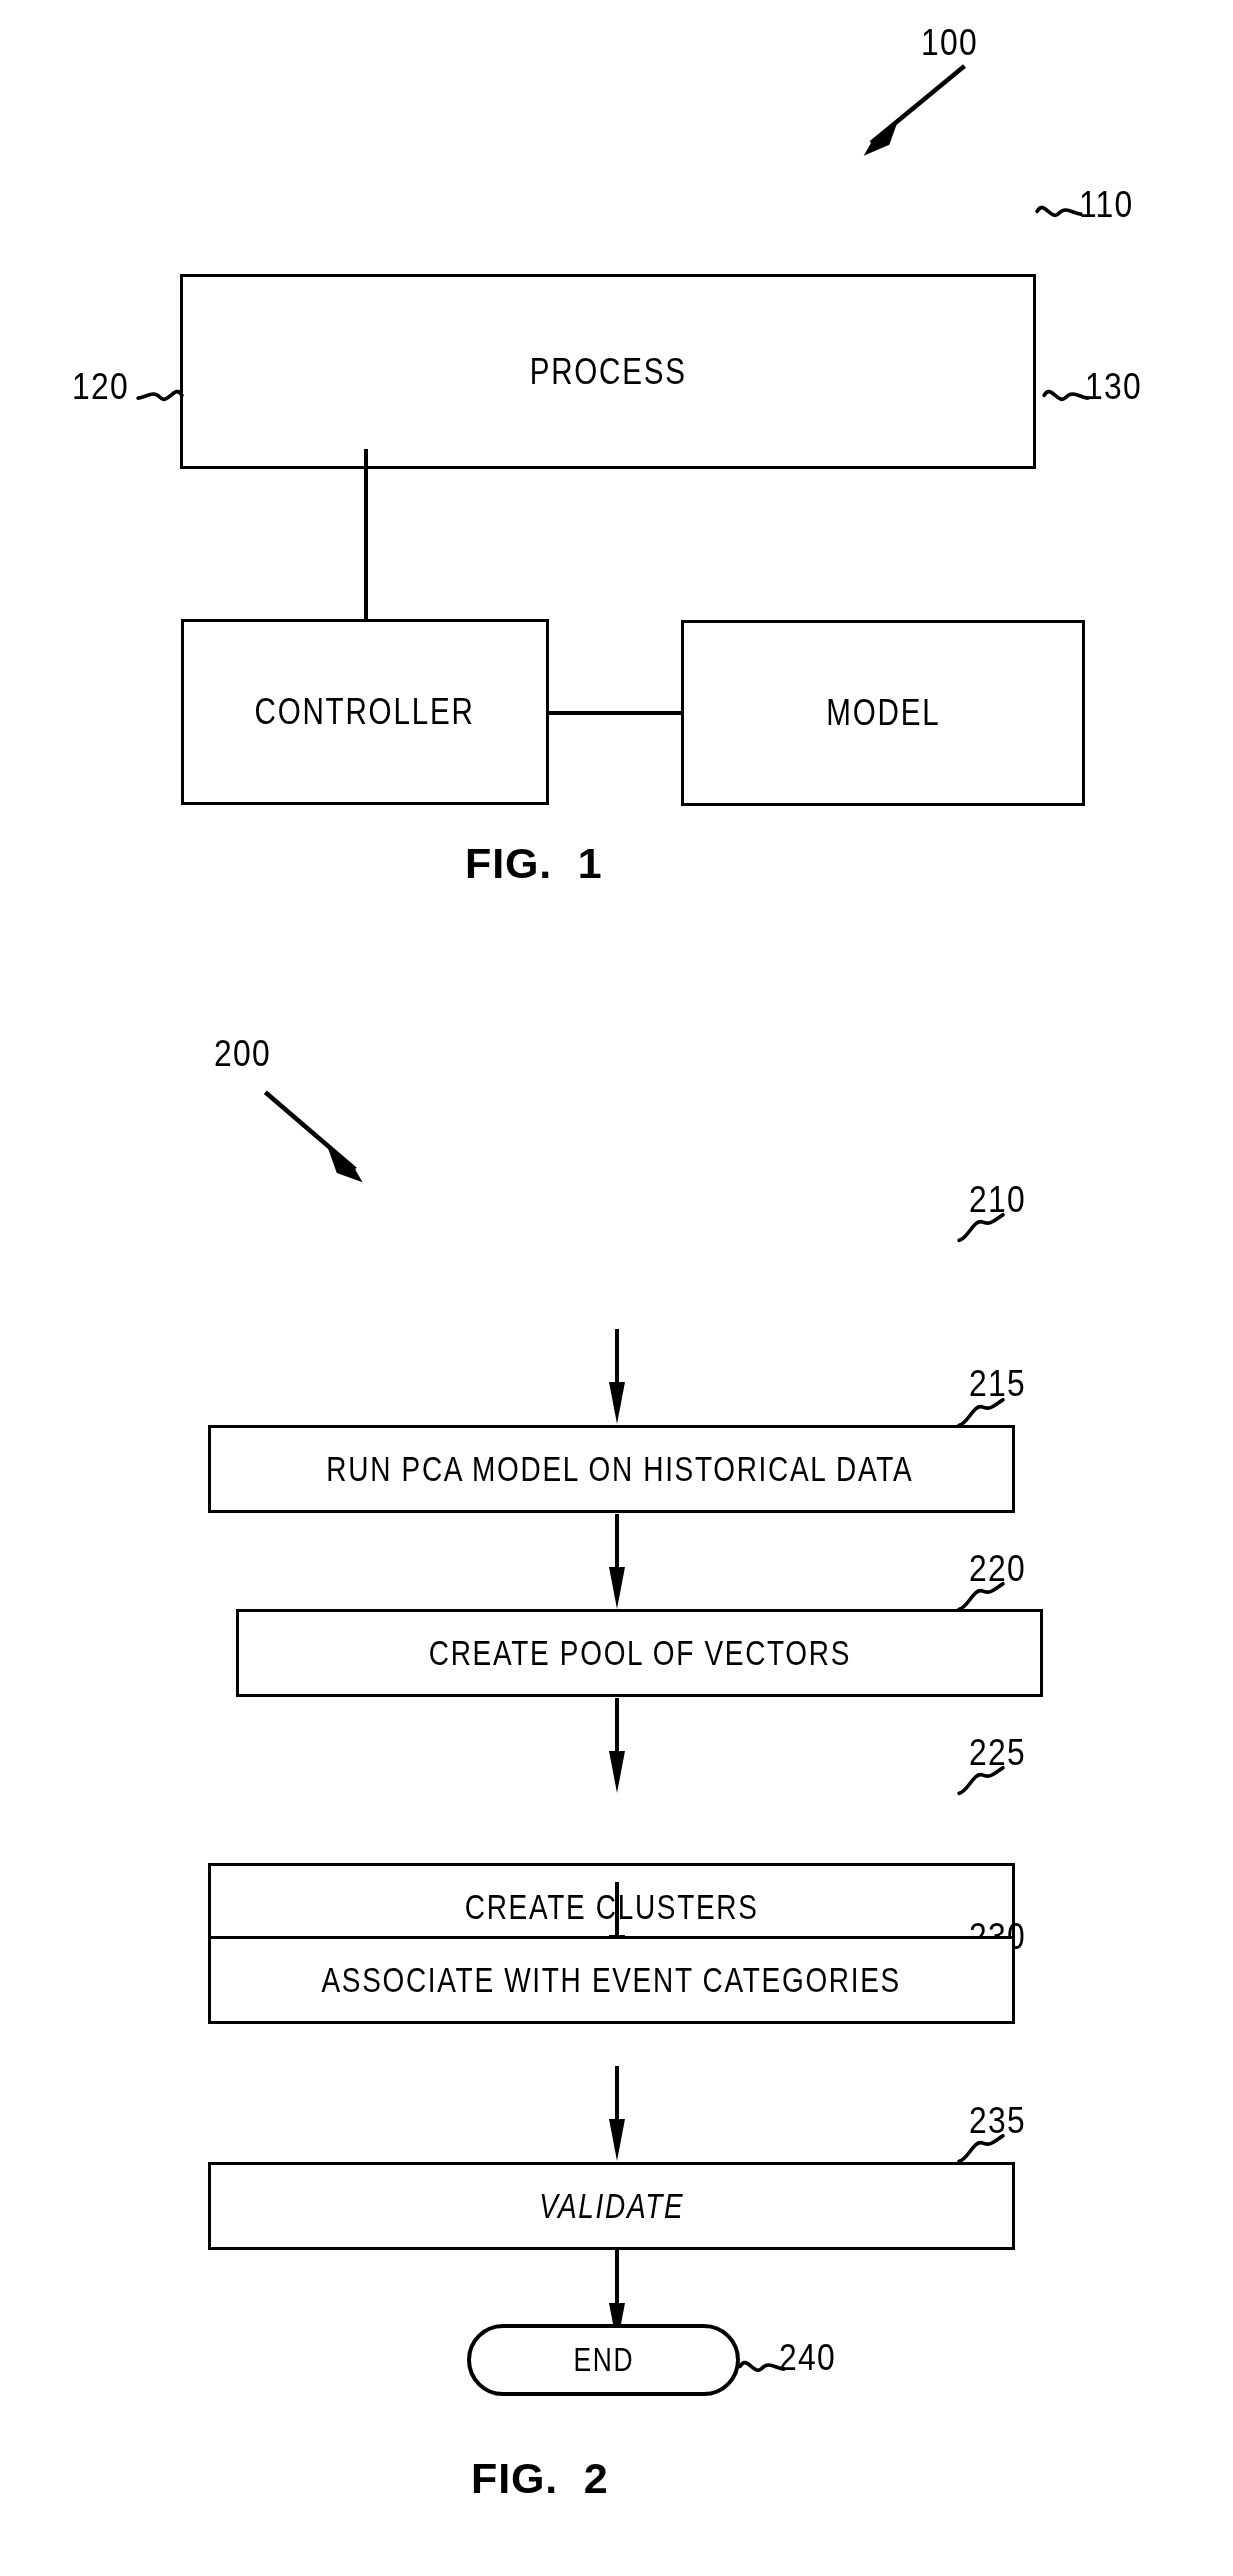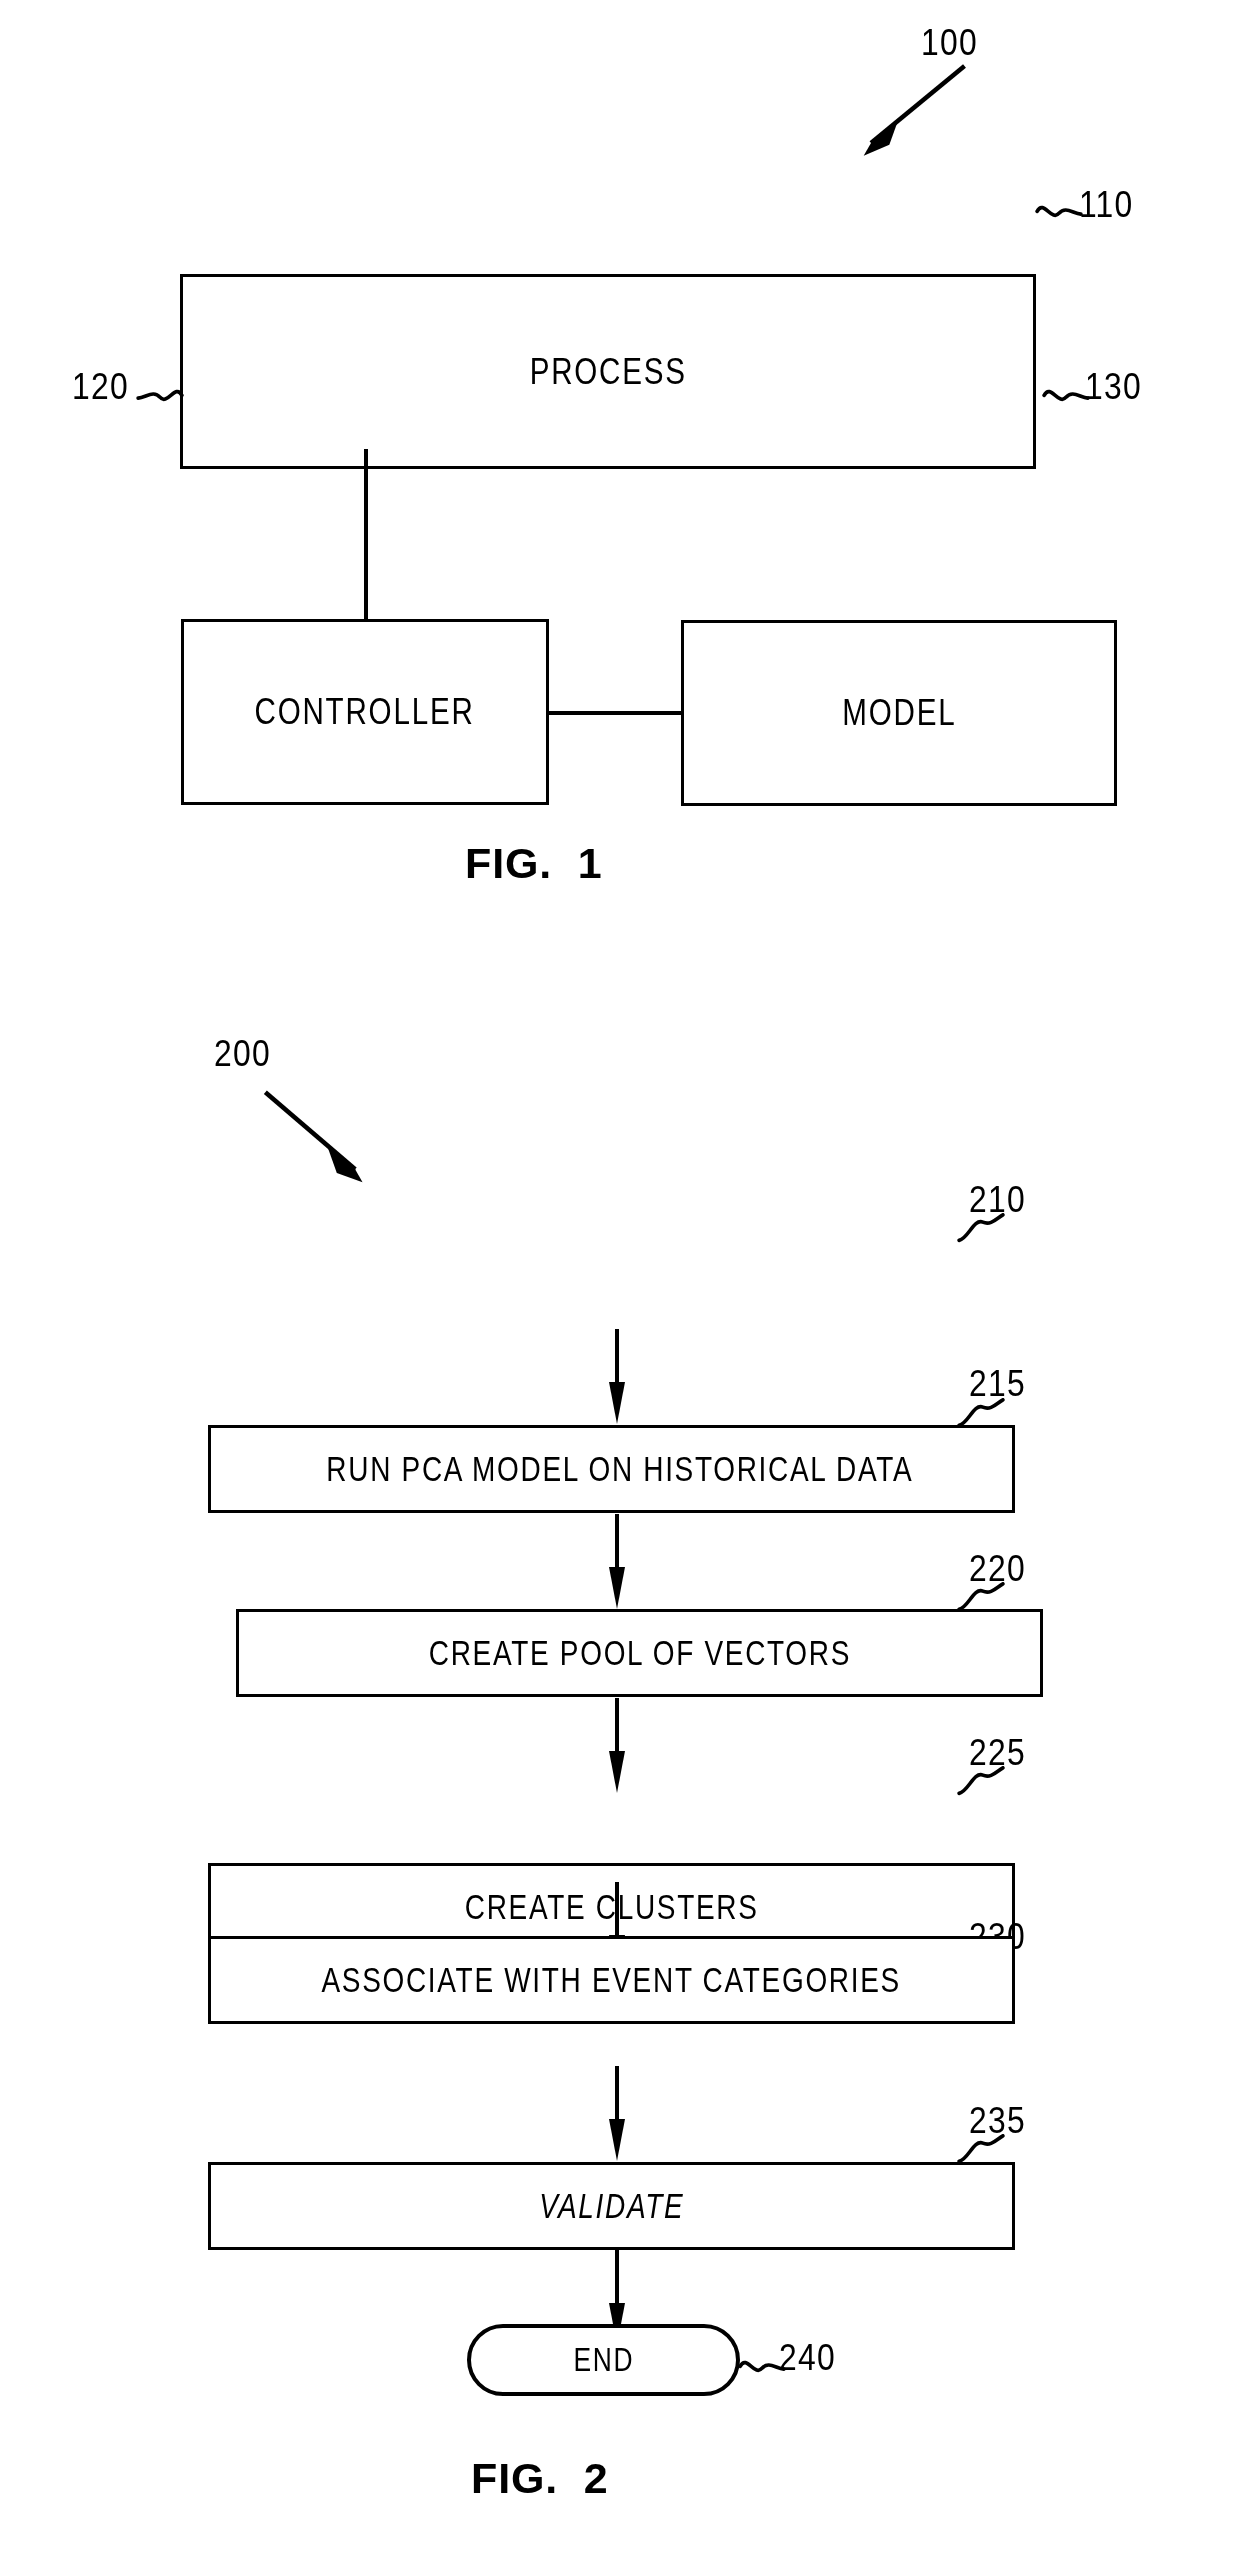--- a/index.html
+++ b/index.html
@@ -43,21 +43,21 @@
     color: #000;
   }
 
   
   #box-process { left: 180px;  top: 254px;  width: 856px; height: 195px; margin-top: 20px; }
   #box-process .node-label { font-size: 37px; }
 
   #box-controller { left: 181px; top: 619px; width: 368px; height: 186px; }
   #box-controller .node-label { font-size: 37px; }
 
-  #box-model { left: 681px; top: 620px; width: 436px; height: 186px; }
+  #box-model { left: 681px; top: 620px; width: 404px; height: 186px; }
   #box-model .node-label { font-size: 37px; }
 
   
   .flow-box {
     left: 208px;
     width: 807px;
     height: 88px;
   }
   .flow-box .node-label { font-size: 35px; }
 

